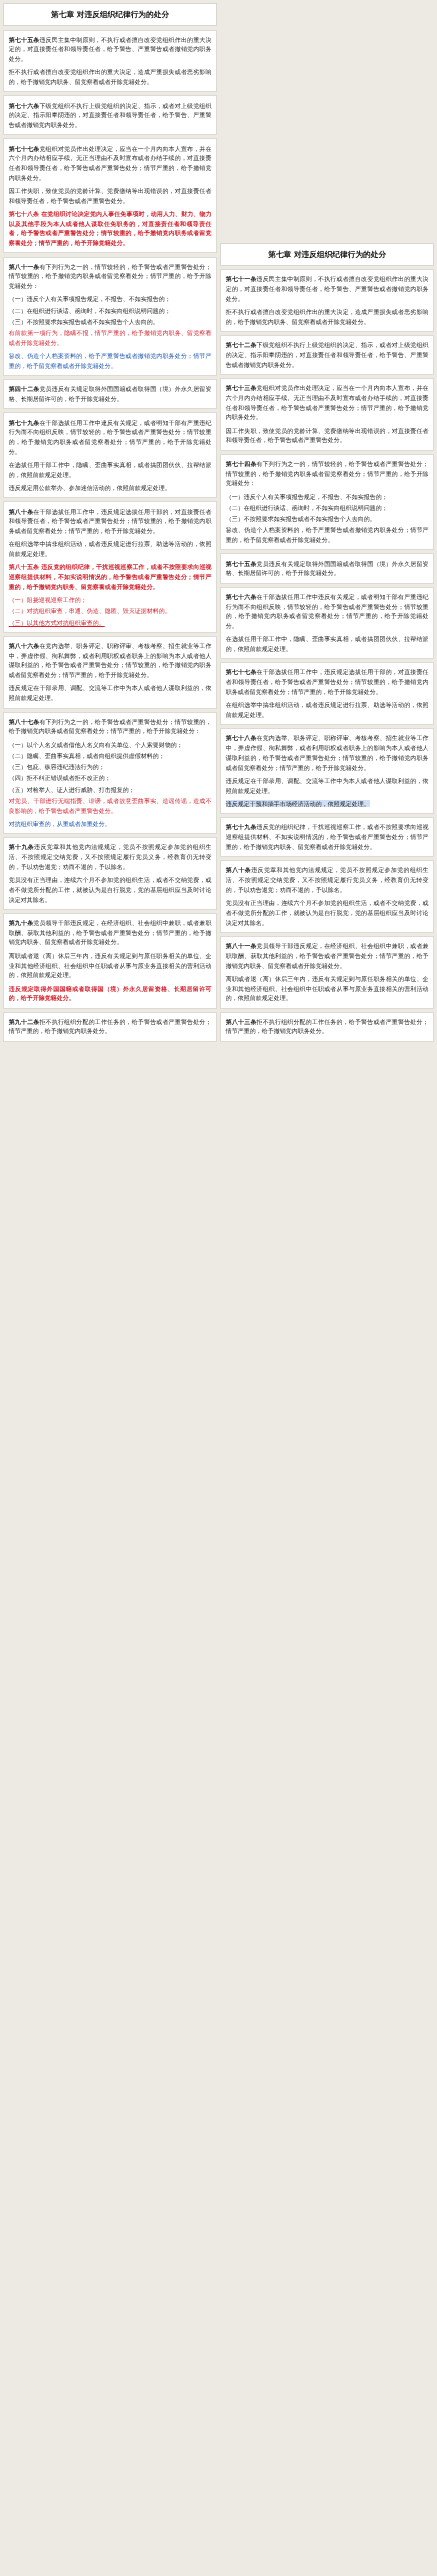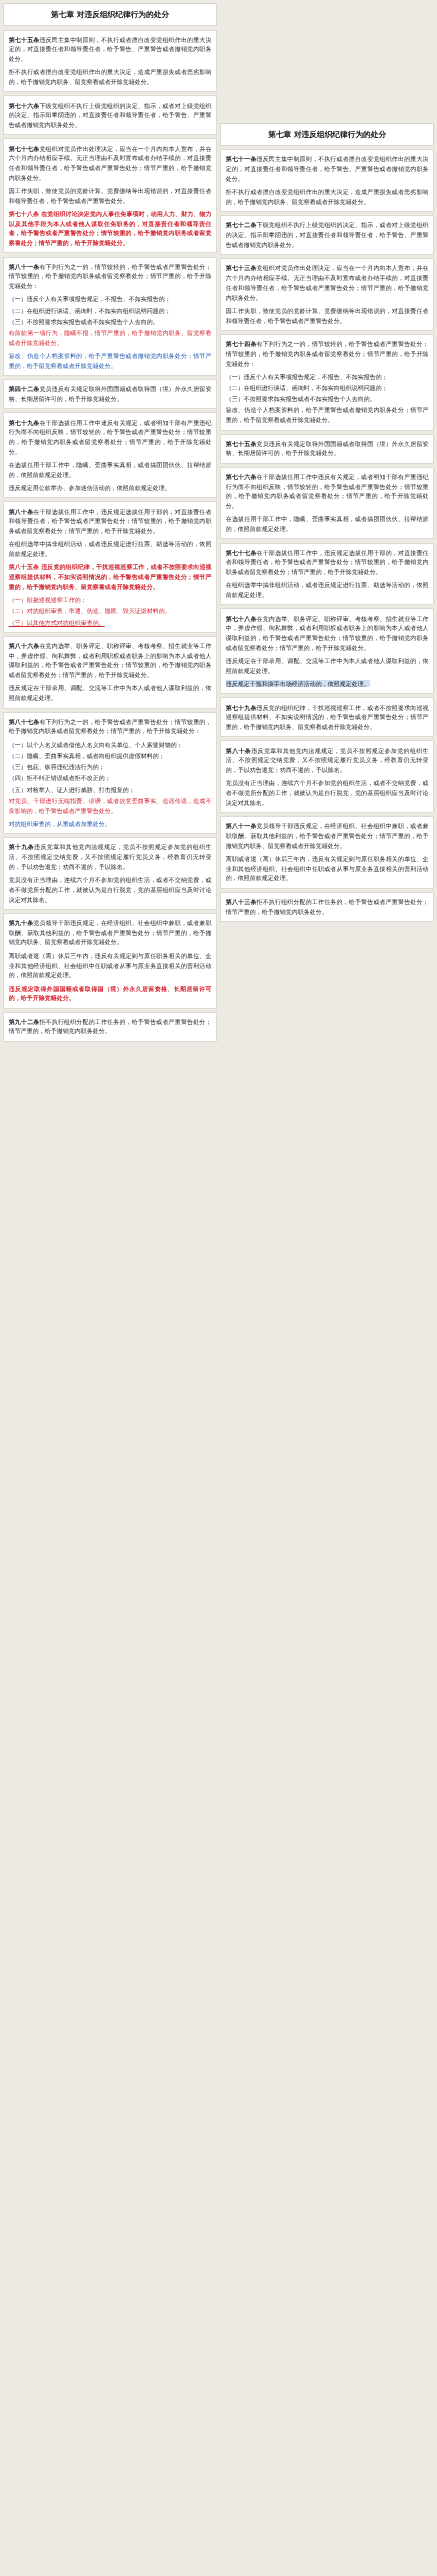--- a/index.html
+++ b/index.html
@@ -12,21 +12,21 @@
   #page {
     width: 438px;
     min-height: 3913px;
     position: relative;
     background: #eceae3;
     padding: 3.1px 3.1px 10.3px 3.1px;
   }
   .cols {
     display: flex;
     gap: 3.1px;
-    align-items: center;
+    align-items: flex-end;
   }
   .col {
     width: 214px;
     flex: 0 0 214px;
     display: flex;
     flex-direction: column;
     gap: 3.1px;
   }
   .chapter-head {
     background: #ffffff;

